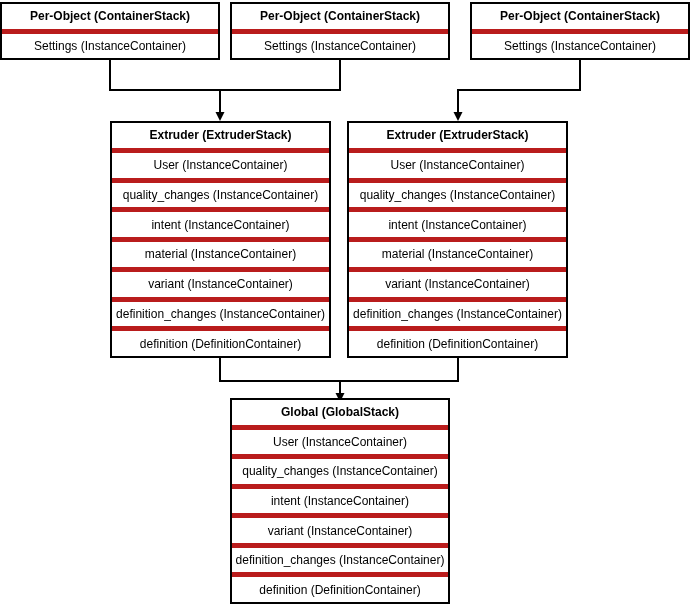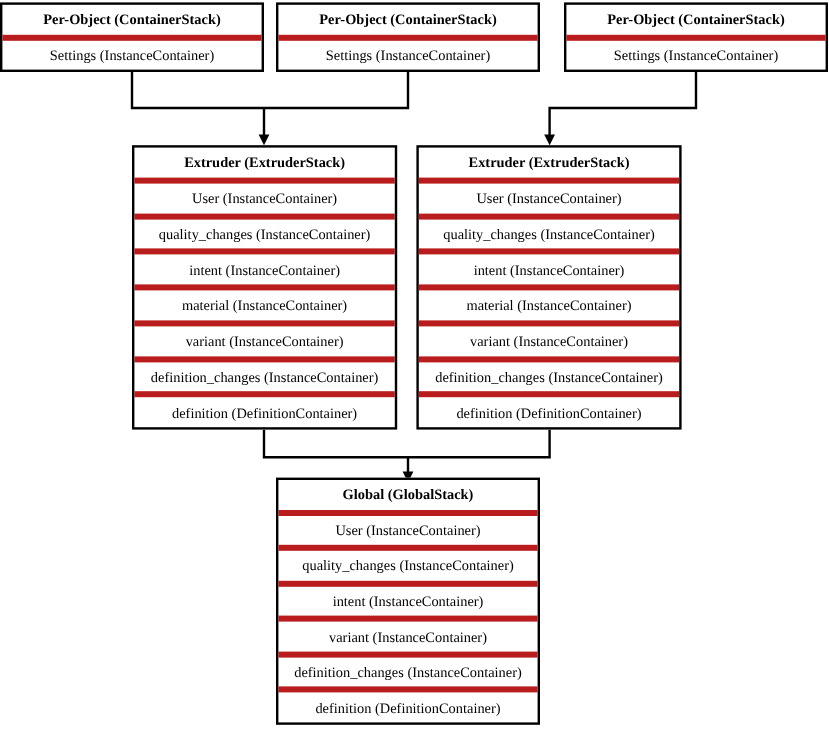--- a/index.html
+++ b/index.html
@@ -5,21 +5,21 @@
   html, body {
     margin: 0;
     padding: 0;
     background: #ffffff;
   }
   .canvas {
     position: relative;
     width: 691px;
     height: 611px;
     background: #ffffff;
-    font-family: Liberation Serif, serif;
+    font-family: Liberation Sans, sans-serif;
     color: #000000;
     overflow: hidden;
   }
   .connectors {
     position: absolute;
     left: 0;
     top: 0;
     width: 691px;
     height: 611px;
   }

